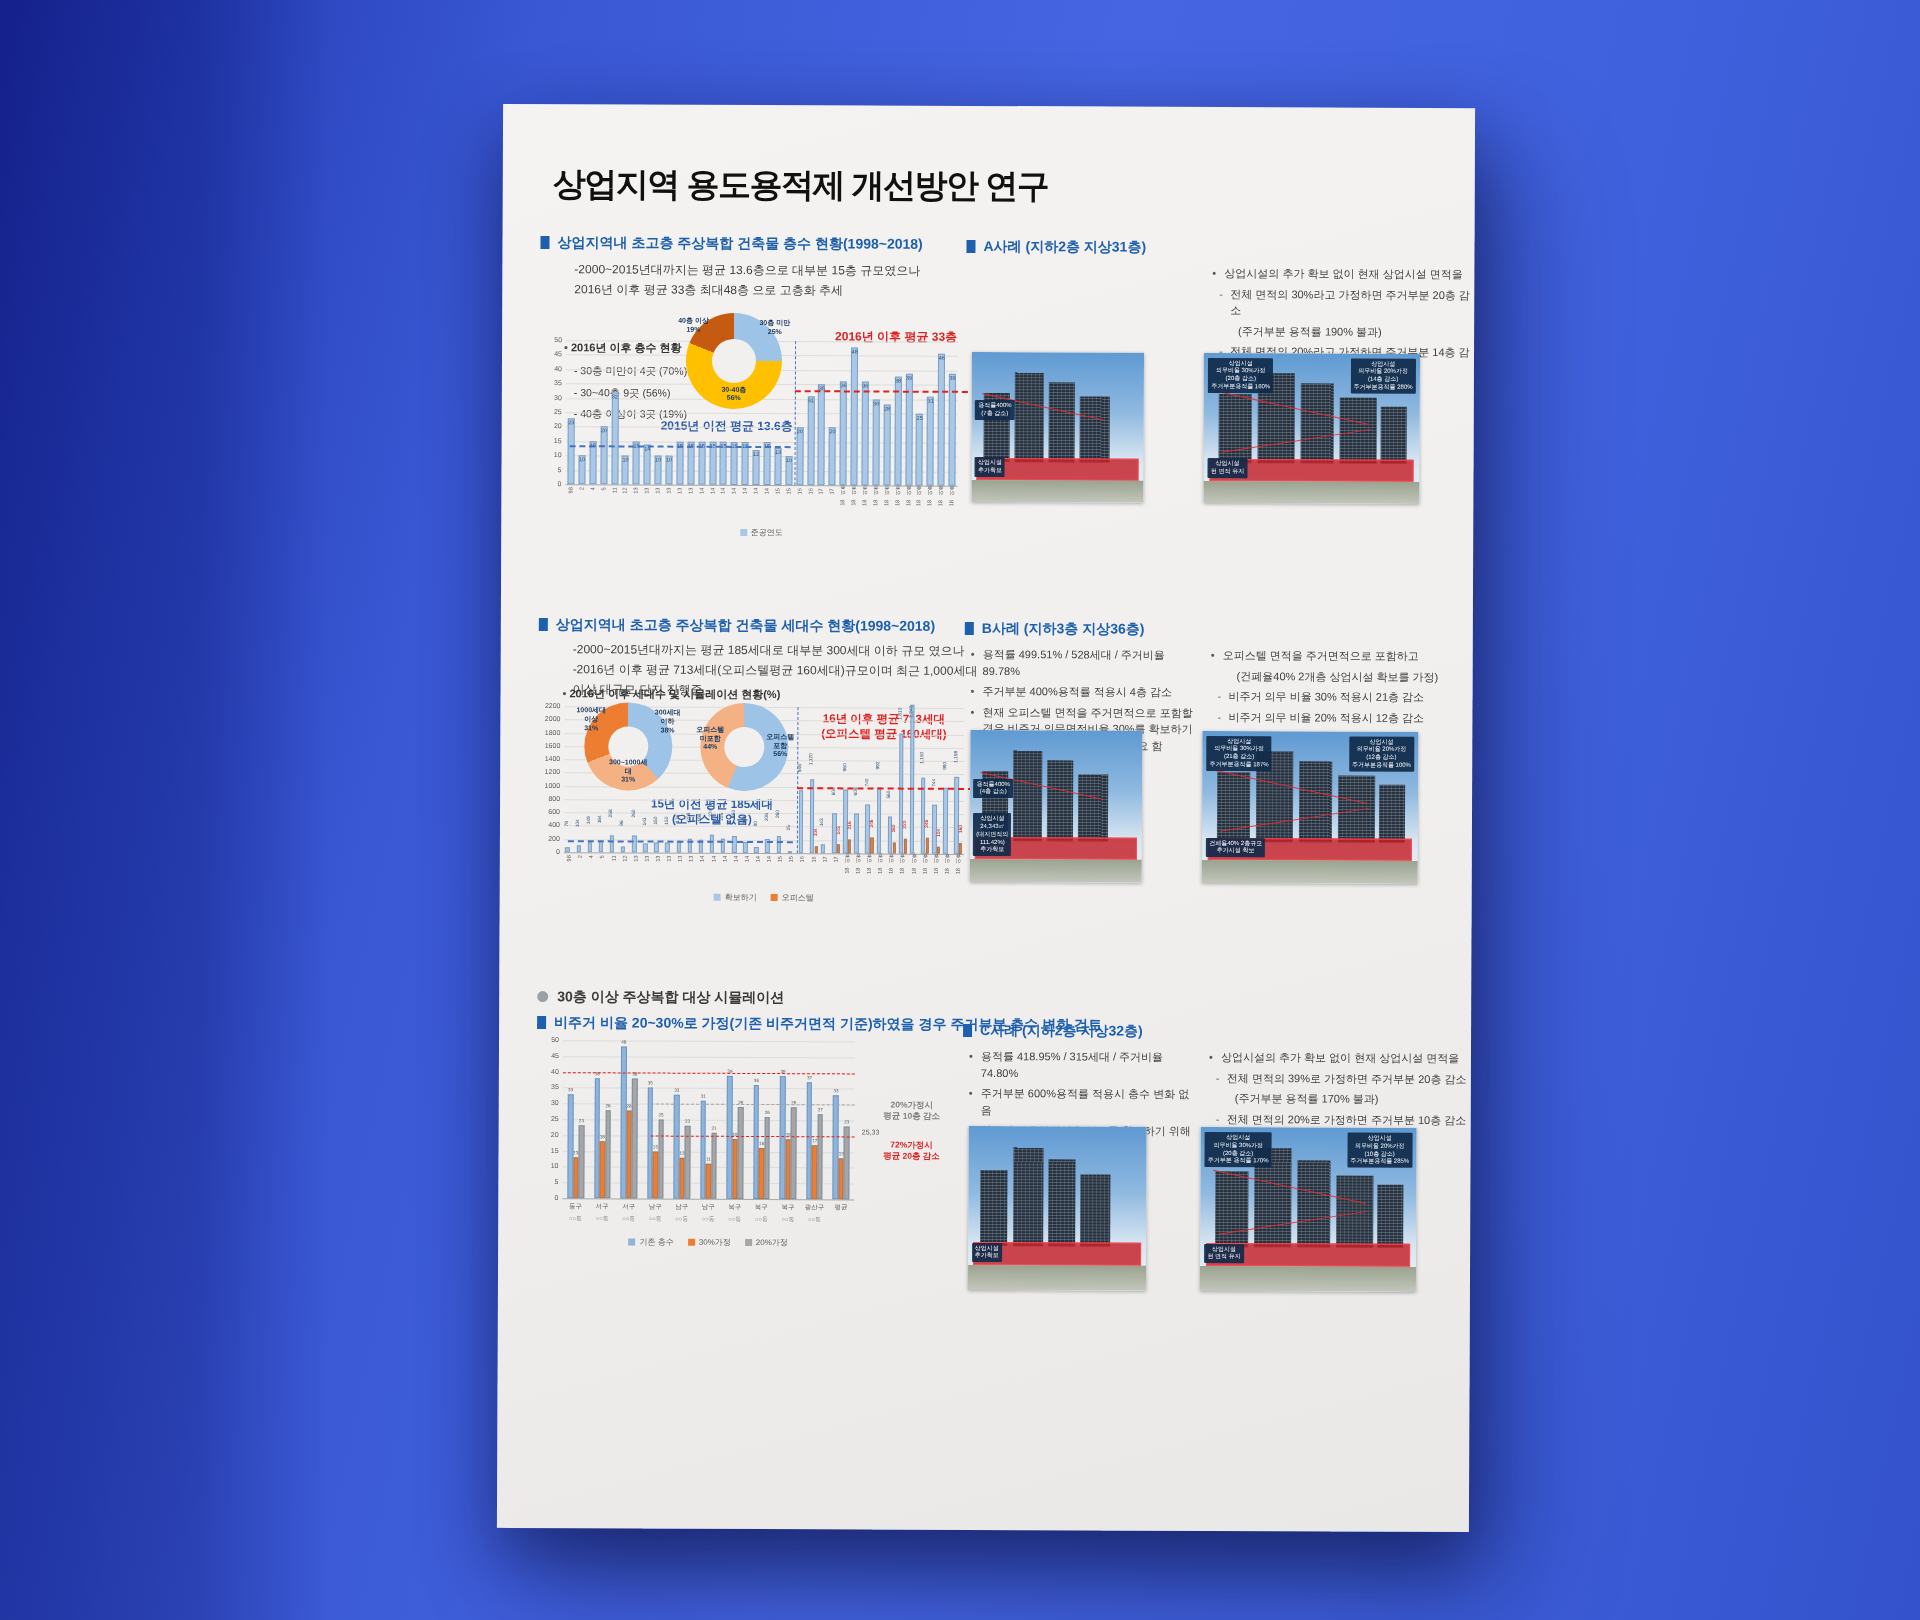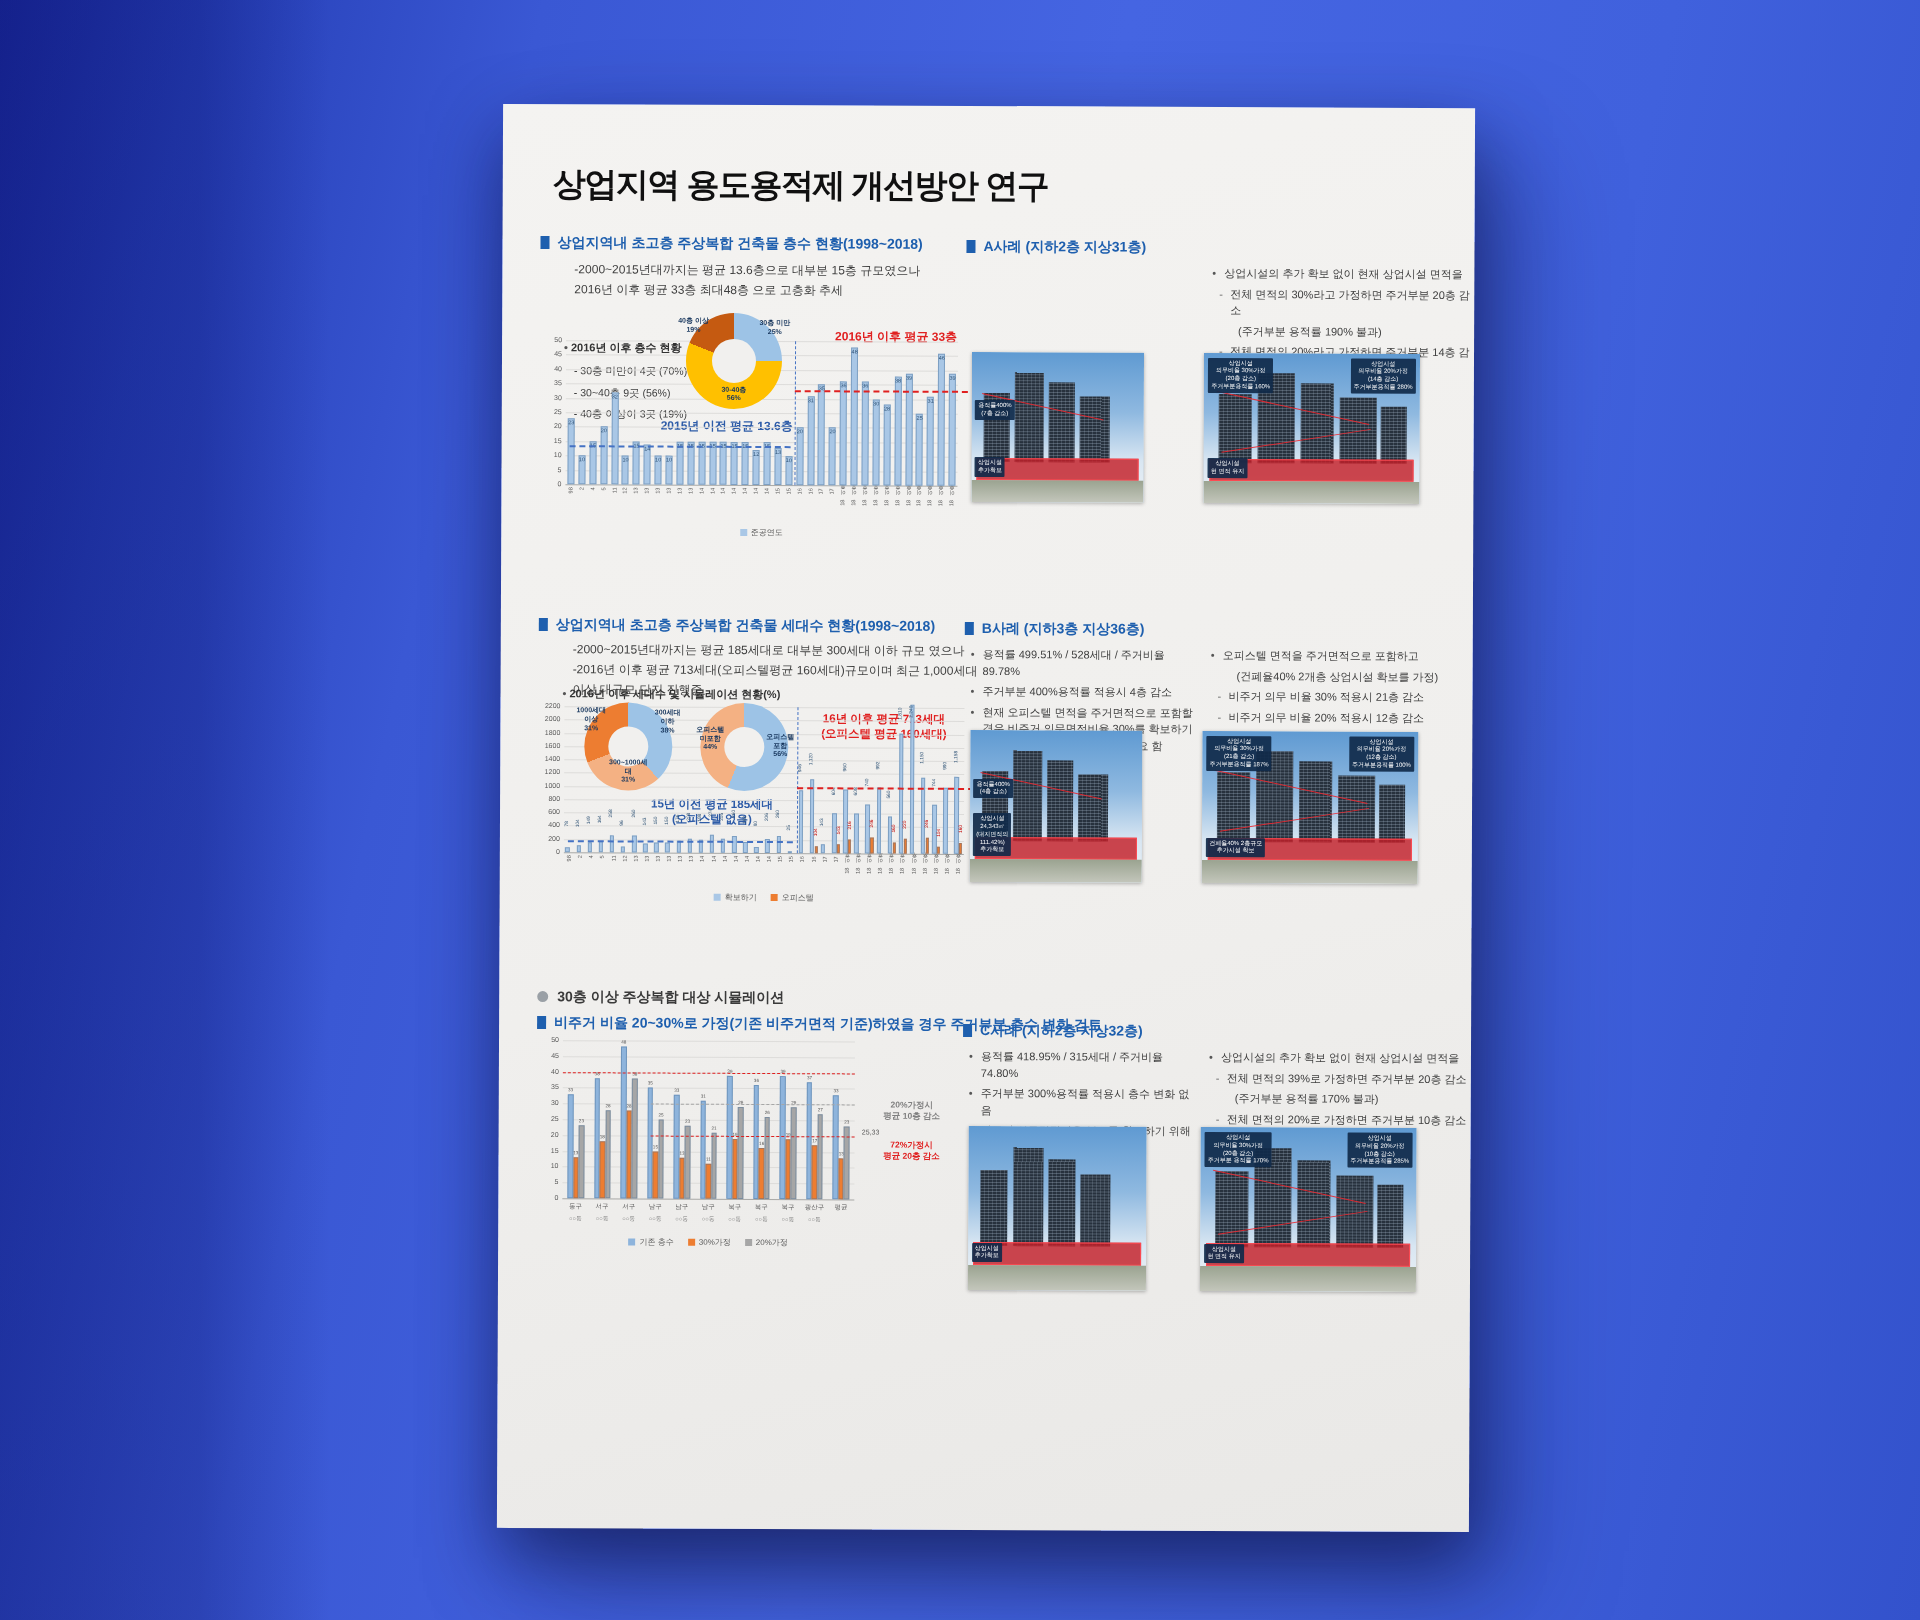--- a/index.html
+++ b/index.html
@@ -713,21 +713,21 @@
         </div>
     </div>
 
     <div class="case" style="left:464px;top:916px;width:508px;height:360px;">
       <div class="shead" style="left:0;top:0;">
         <span class="sq"></span><span>C사례 (지하2층 지상32층)</span>
       </div>
       <ul class="blist" style="left:6px;top:26px;width:226px;">
 
       <li>용적률 418.95% / 315세대 / 주거비율 74.80%</li>
-          <li>주거부분 300%용적률 적용시 층수 변화 없음</li>
+          <li>주거부분 600%용적률 적용시 층수 변화 없음</li>
           <li>비주거 의무면적비율 30%를 확보하기 위해 상업 시설 추가 확보 필요</li>
         </ul>
       <ul class="rlist" style="left:246px;top:26px;width:260px;">
 
       <li class="lv0">상업시설의 추가 확보 없이 현재 상업시설 면적을</li>
           <li class="lv1">전체 면적의 39%로 가정하면 주거부분 20층 감소</li>
           <li class="lv2">(주거부분 용적률 170% 불과)</li>
           <li class="lv1">전체 면적의 20%로 가정하면 주거부분 10층 감소</li>
           <li class="lv2">(주거부분 용적률 285% 불과)</li>
         </ul>

